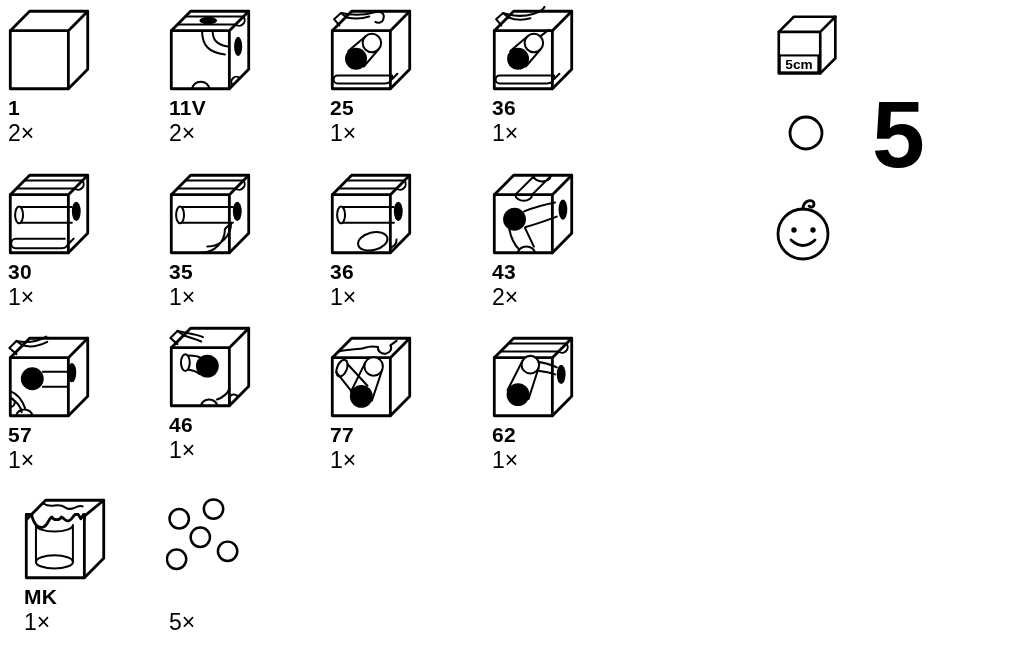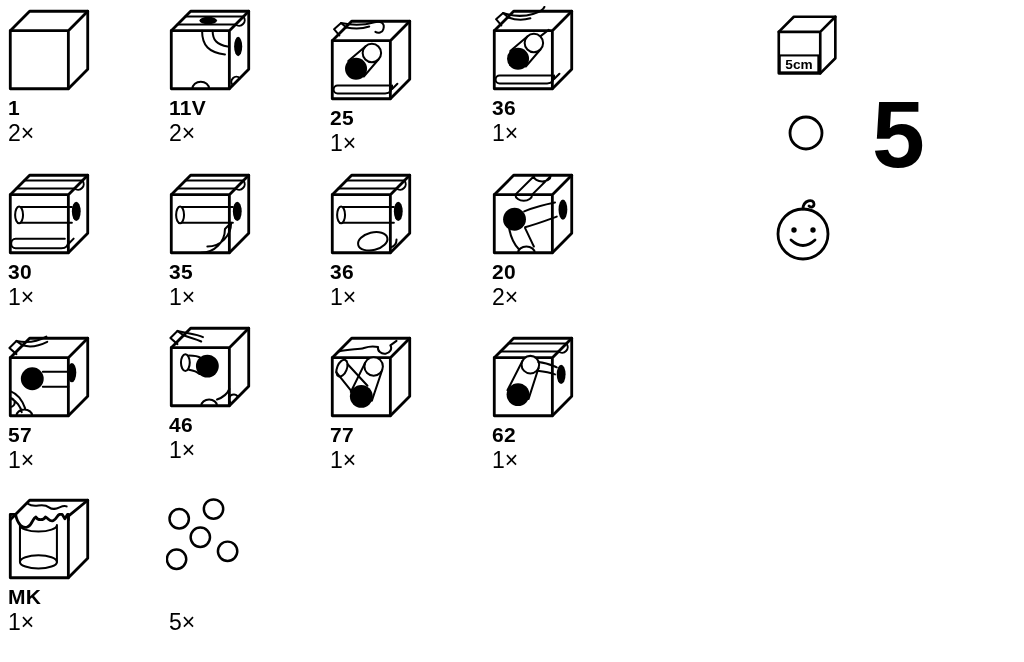--- a/index.html
+++ b/index.html
@@ -197,21 +197,21 @@
     <div class="pname">1</div>
     <div class="pcount">2×</div>
   </div>
   <div class="cell" style="left:166px;top:6px">
     <svg class="icon" viewBox="0 0 100 100" preserveAspectRatio="xMinYMin meet">
         <use href="#sym-cube11v"></use>
       </svg>
     <div class="pname">11V</div>
     <div class="pcount">2×</div>
   </div>
-  <div class="cell" style="left:327px;top:16px">
+  <div class="cell" style="left:327px;top:6px">
     <svg class="icon" viewBox="0 0 100 100" preserveAspectRatio="xMinYMin meet">
         <use href="#sym-cube25"></use>
       </svg>
     <div class="pname">25</div>
     <div class="pcount">1×</div>
   </div>
   <div class="cell" style="left:489px;top:6px">
     <svg class="icon" viewBox="0 0 100 100" preserveAspectRatio="xMinYMin meet">
         <use href="#sym-cube26"></use>
       </svg>
@@ -237,21 +237,21 @@
     <svg class="icon" viewBox="0 0 100 100" preserveAspectRatio="xMinYMin meet">
         <use href="#sym-cube36"></use>
       </svg>
     <div class="pname">36</div>
     <div class="pcount">1×</div>
   </div>
   <div class="cell" style="left:489px;top:170px">
     <svg class="icon" viewBox="0 0 100 100" preserveAspectRatio="xMinYMin meet">
         <use href="#sym-cube43"></use>
       </svg>
-    <div class="pname">20</div>
+    <div class="pname">43</div>
     <div class="pcount">2×</div>
   </div>
 
   <div class="cell" style="left:5px;top:333px">
     <svg class="icon" viewBox="0 0 100 100" preserveAspectRatio="xMinYMin meet">
         <use href="#sym-cube45"></use>
       </svg>
     <div class="pname">57</div>
     <div class="pcount">1×</div>
   </div>
@@ -270,21 +270,21 @@
     <div class="pcount">1×</div>
   </div>
   <div class="cell" style="left:489px;top:333px">
     <svg class="icon" viewBox="0 0 100 100" preserveAspectRatio="xMinYMin meet">
         <use href="#sym-cube78"></use>
       </svg>
     <div class="pname">62</div>
     <div class="pcount">1×</div>
   </div>
 
-  <div class="cell" style="left:5px;top:495px">
+  <div class="cell" style="left:21px;top:495px">
     <svg class="icon" viewBox="0 0 100 100" preserveAspectRatio="xMinYMin meet">
         <use href="#sym-cubemk"></use>
       </svg>
     <div class="pname">MK</div>
     <div class="pcount">1×</div>
   </div>
   <div class="cell" style="left:166px;top:495px">
     <svg class="icon" viewBox="0 0 100 100" preserveAspectRatio="xMinYMin meet">
         <use href="#sym-marbles"></use>
       </svg>

